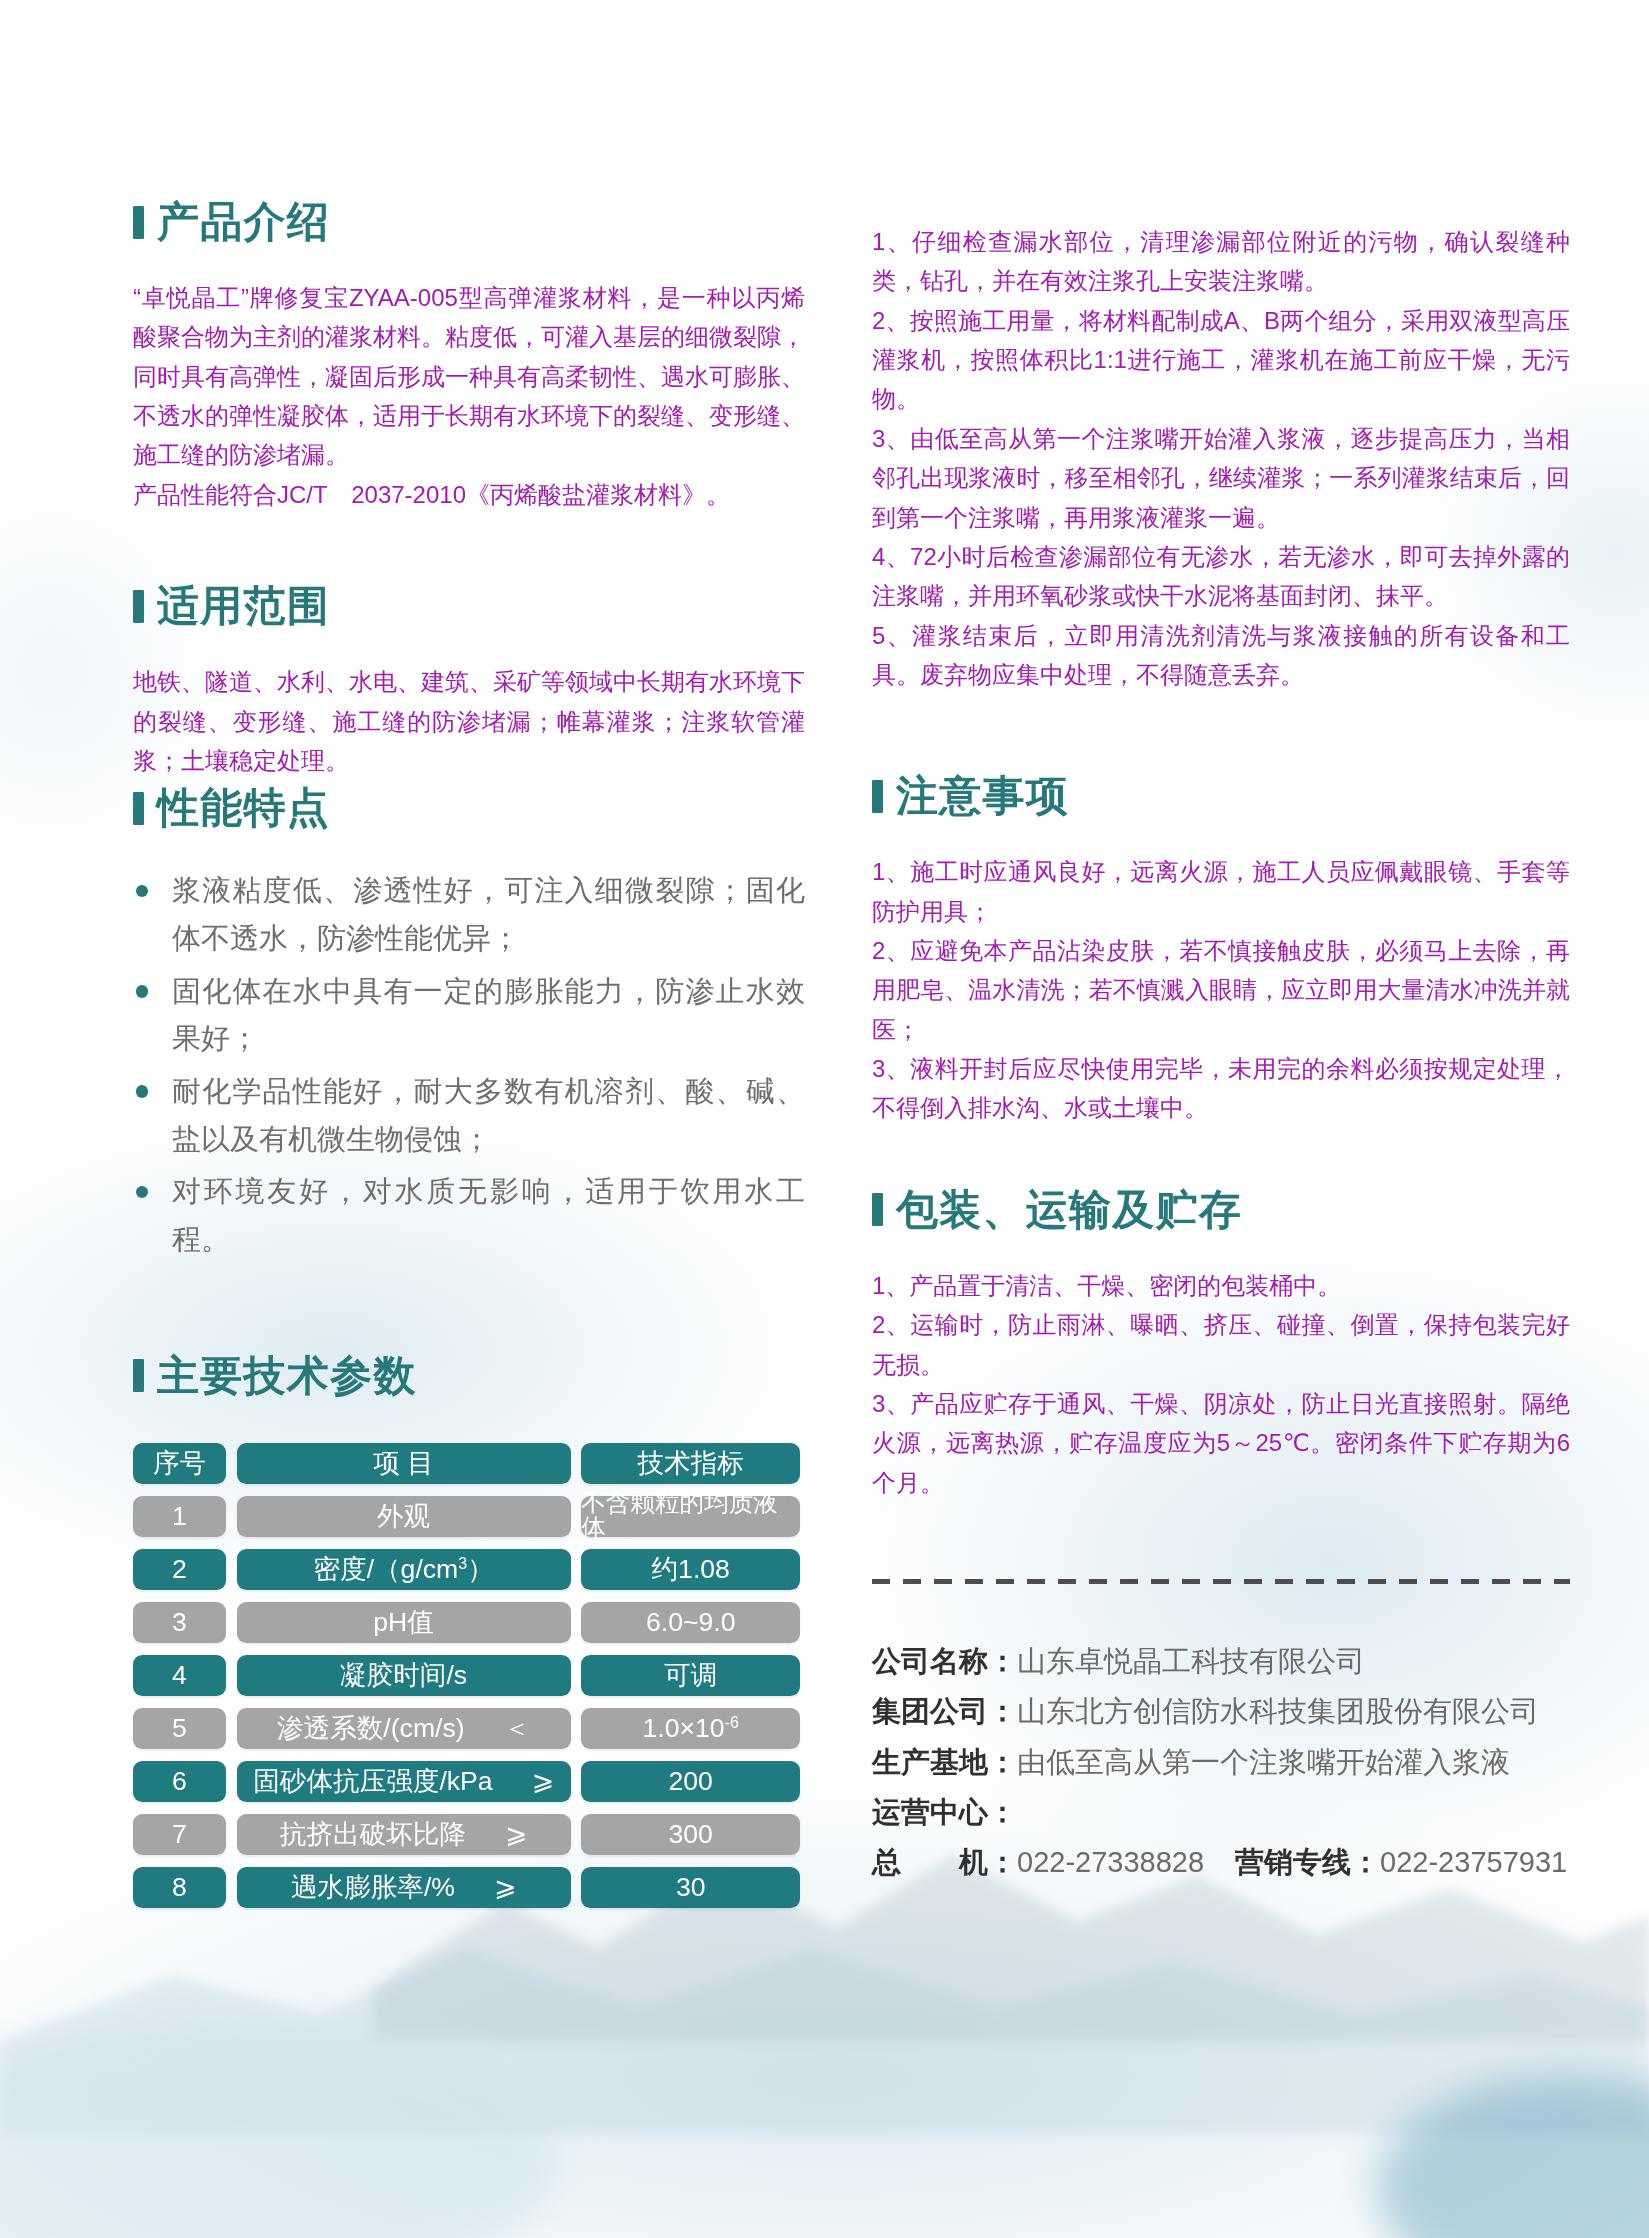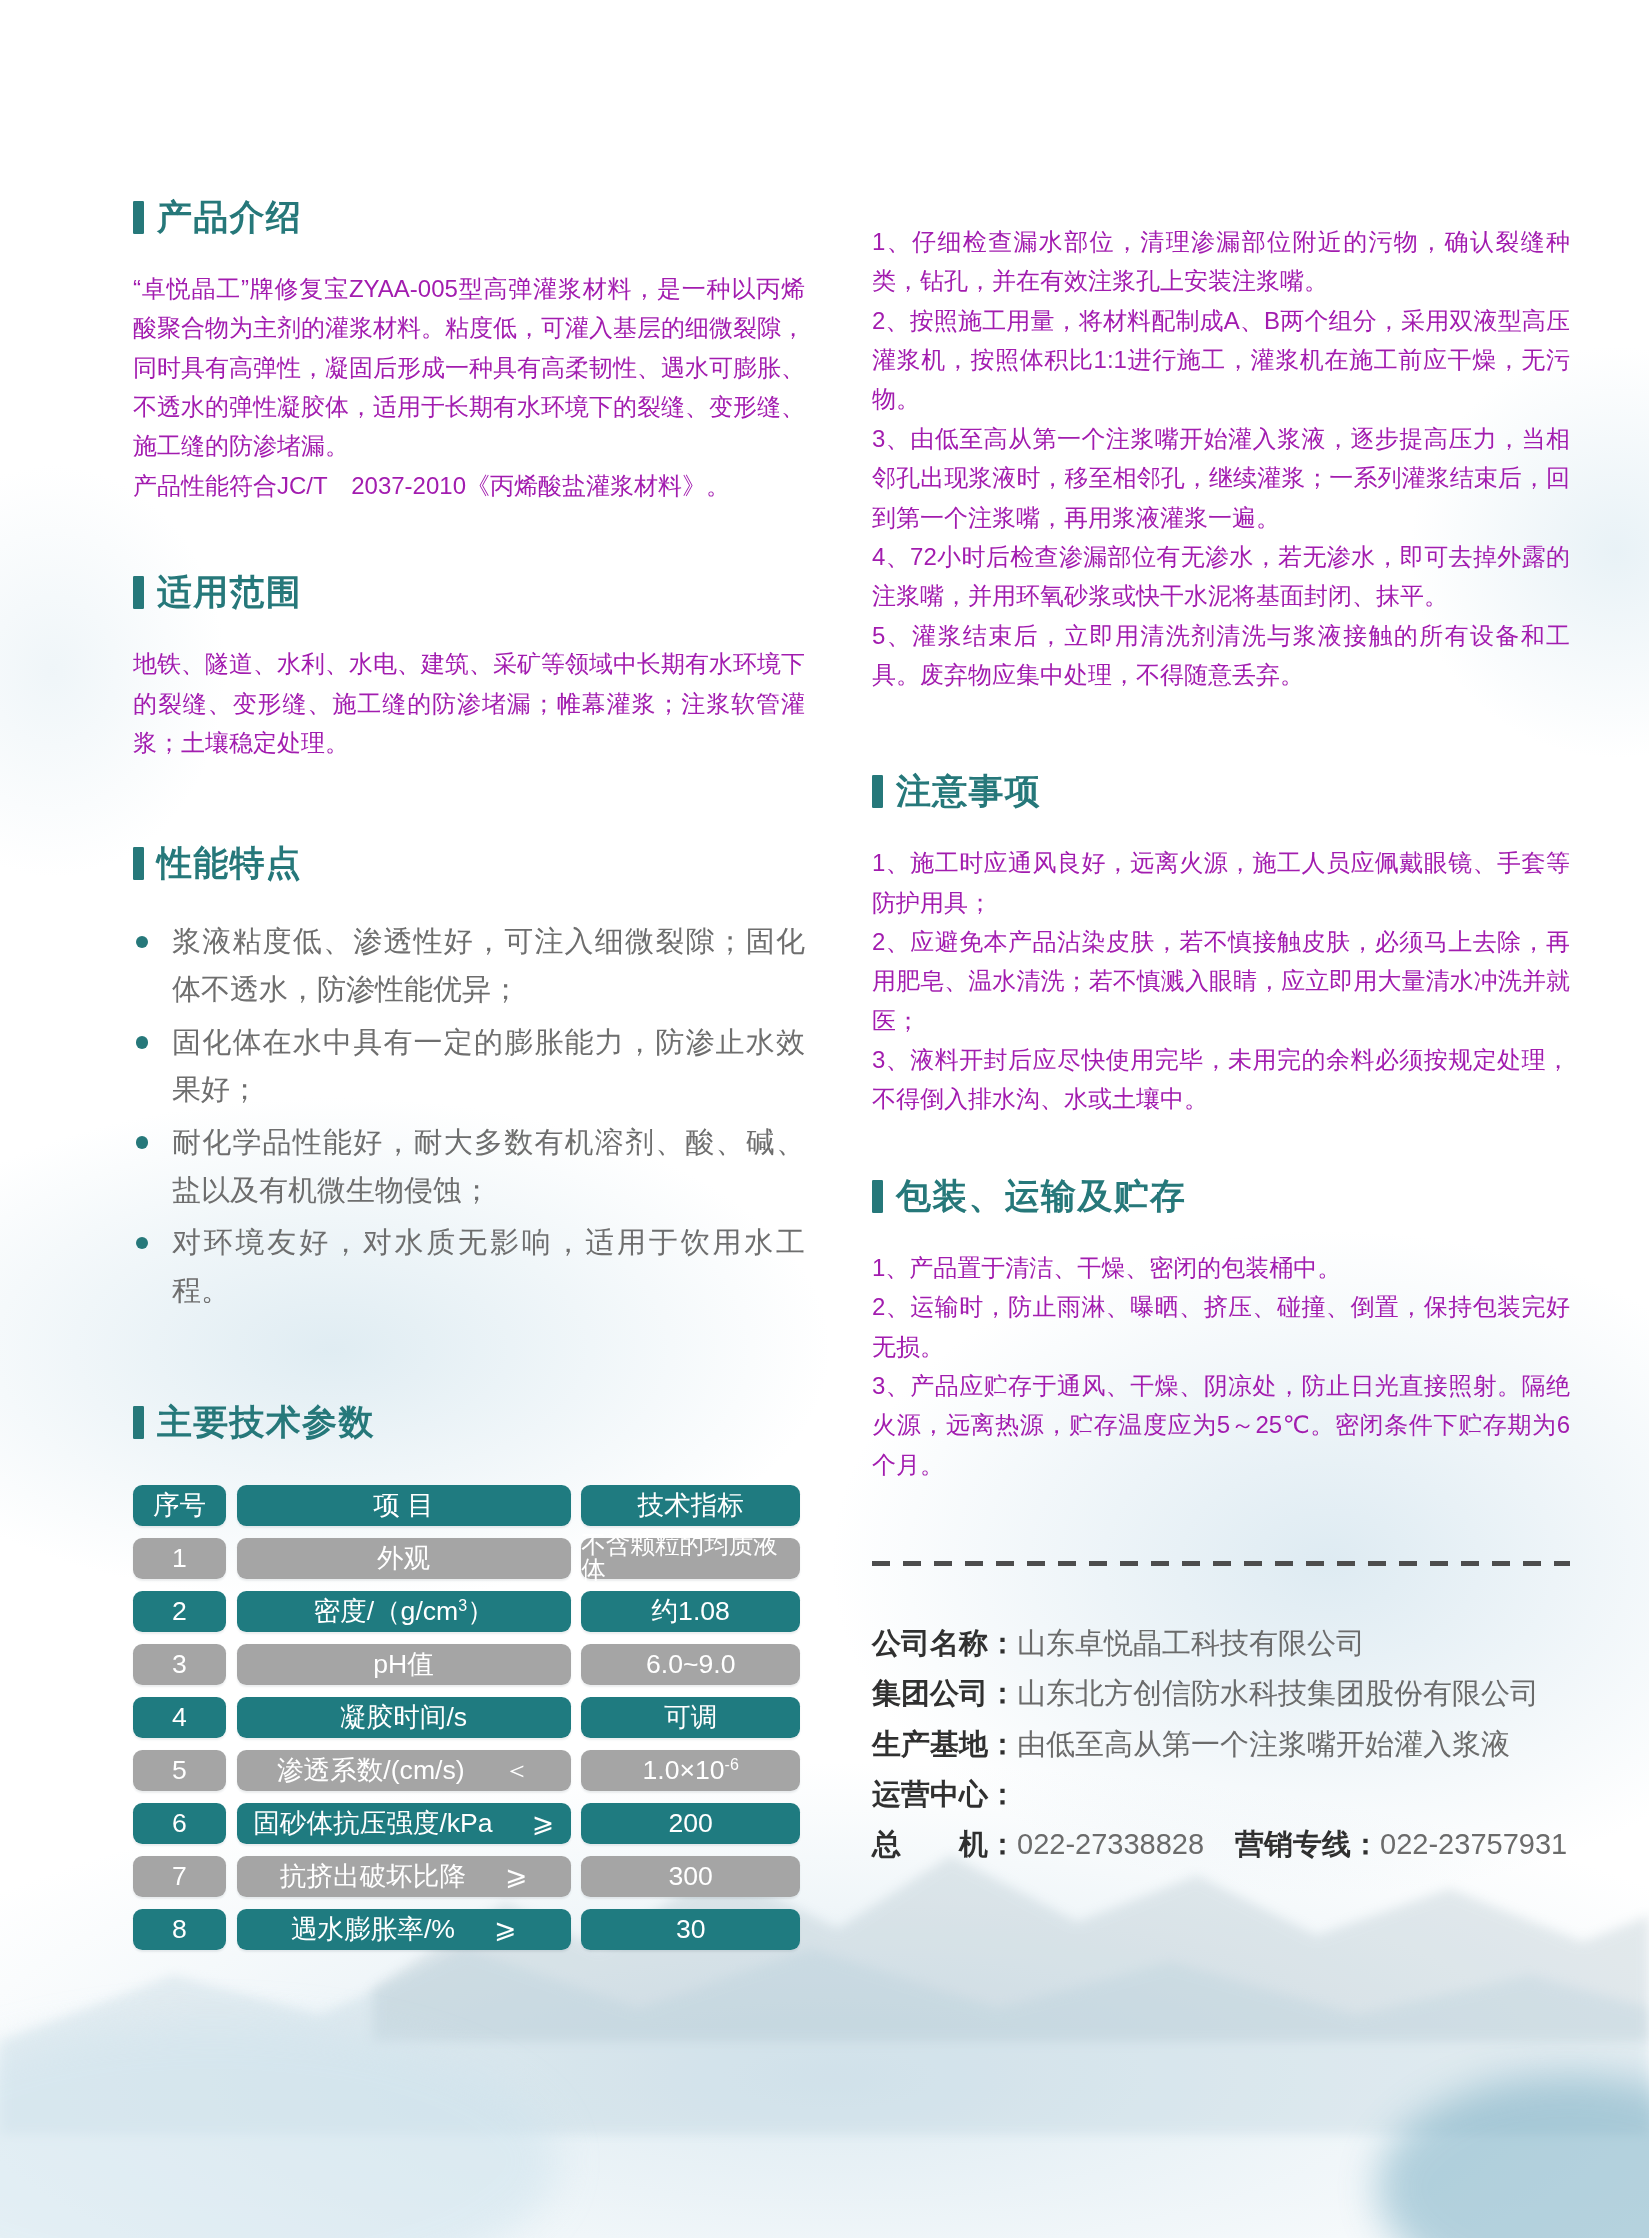--- a/index.html
+++ b/index.html
@@ -20,27 +20,27 @@
   .wash.w4{left:1410px;top:346px;width:412px;height:412px;
     background:radial-gradient(closest-side,rgba(205,226,236,.45),rgba(205,226,236,0));}
   .wash.w5{left:-120px;top:465px;width:346px;height:412px;
     background:radial-gradient(closest-side,rgba(210,228,237,.35),rgba(210,228,237,0));}
   .bgsvg{position:absolute;left:0;top:1616px;width:1650px;height:623px;pointer-events:none;}
   
   .col{position:absolute;top:194px;}
   .col-left{left:133px;width:672px;}
   .col-right{left:872px;width:698px;}
   
-  .heading{display:flex;align-items:center;color:#26787a;font-size:35px;font-weight:700;letter-spacing:1.3px;}
+  .heading{display:flex;align-items:center;color:#26787a;font-size:42px;font-weight:700;letter-spacing:1.3px;}
   .heading .bar{flex:0 0 auto;width:10.6px;height:33px;background:#26787a;margin-right:13.3px;border-radius:1.3px;}
   
   .body-text{font-size:24px;color:#a21caf;line-height:1.64;text-align:justify;margin:0;}
   .mt-para{margin-top:28px;}
   .mt-scope-h{margin-top:64px;}
-  .mt-feat-h{margin-top:78px;}
+  .mt-feat-h{}
   .mt-params-h{margin-top:84px;}
   .mt-notice-h{margin-top:74px;}
   .mt-storage-h{margin-top:54px;}
   
   .bullets{list-style:none;margin:31px 0 0 0;padding:0;}
   .bullets li{position:relative;padding-left:39px;font-size:29px;color:#6e6e6e;line-height:1.64;text-align:justify;margin-top:5.3px;}
   .bullets li:first-child{margin-top:0;}
   .bullets li::before{content:"";position:absolute;left:2.7px;top:17.3px;width:12.6px;height:12.6px;border-radius:50%;background:#26787a;}
   
   .ptable{margin-top:39px;display:grid;grid-template-columns:93px 334px 219px;column-gap:10.6px;row-gap:12px;width:672px;}

